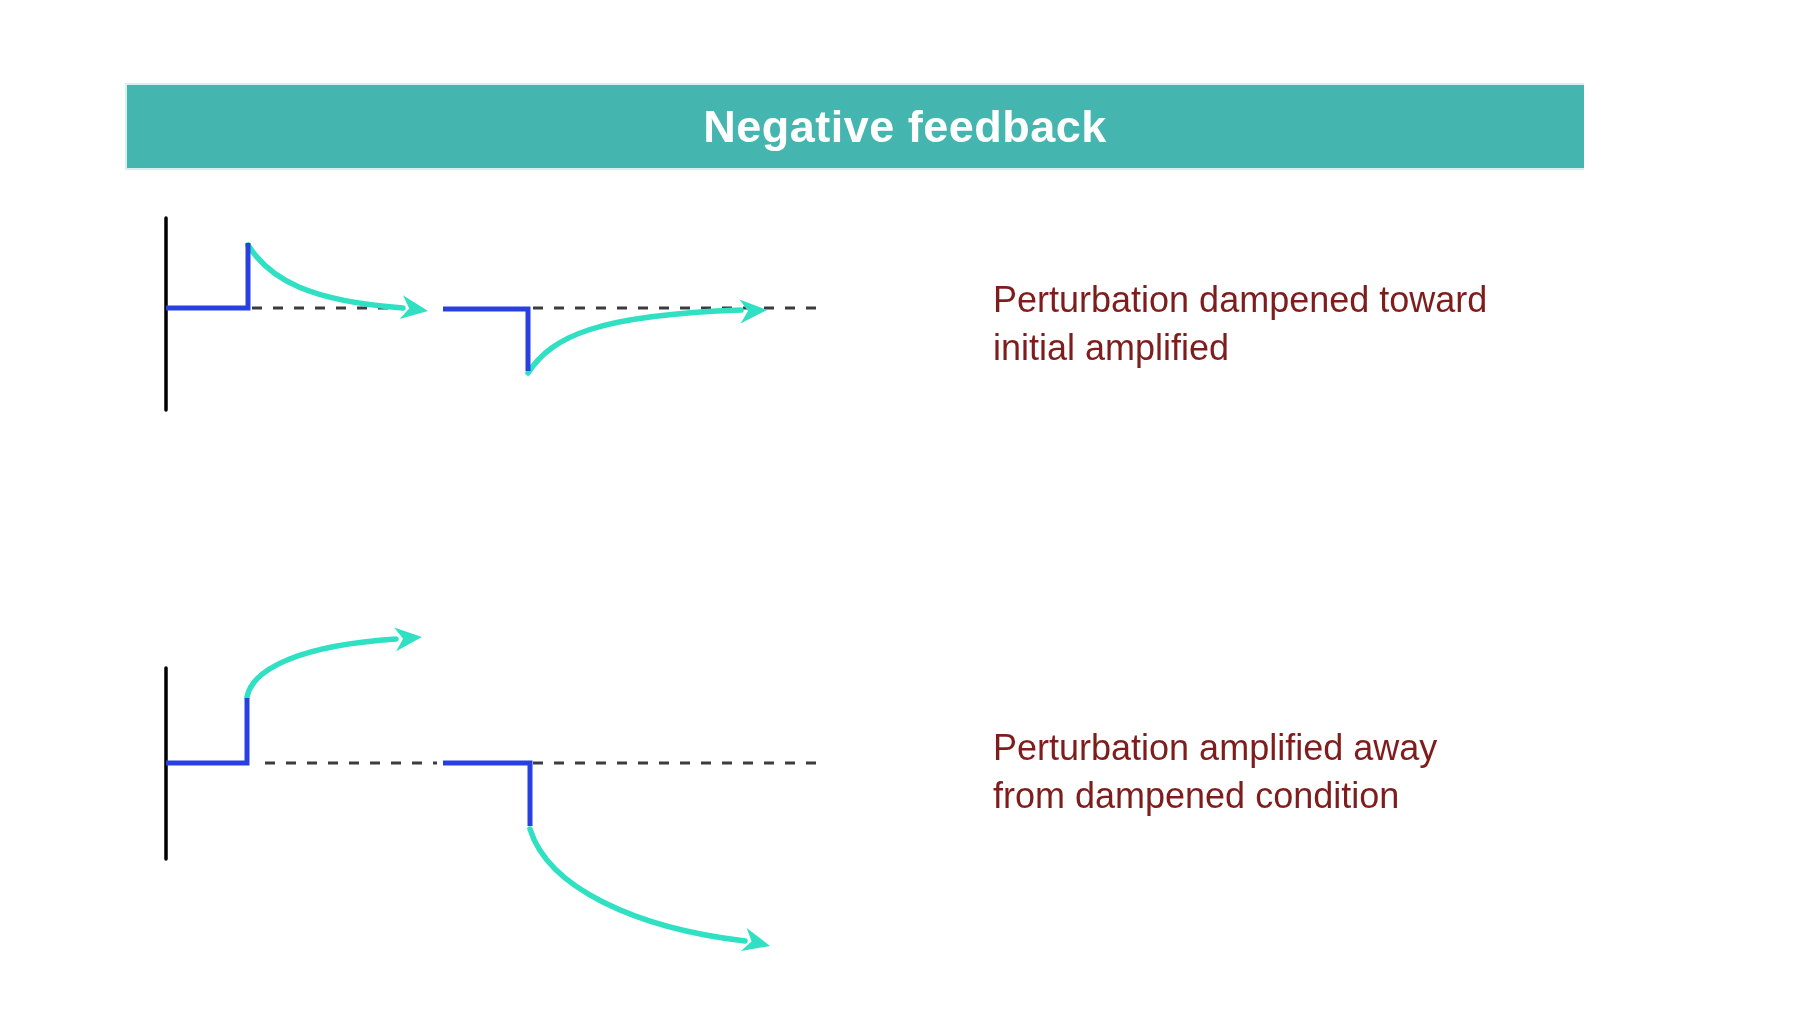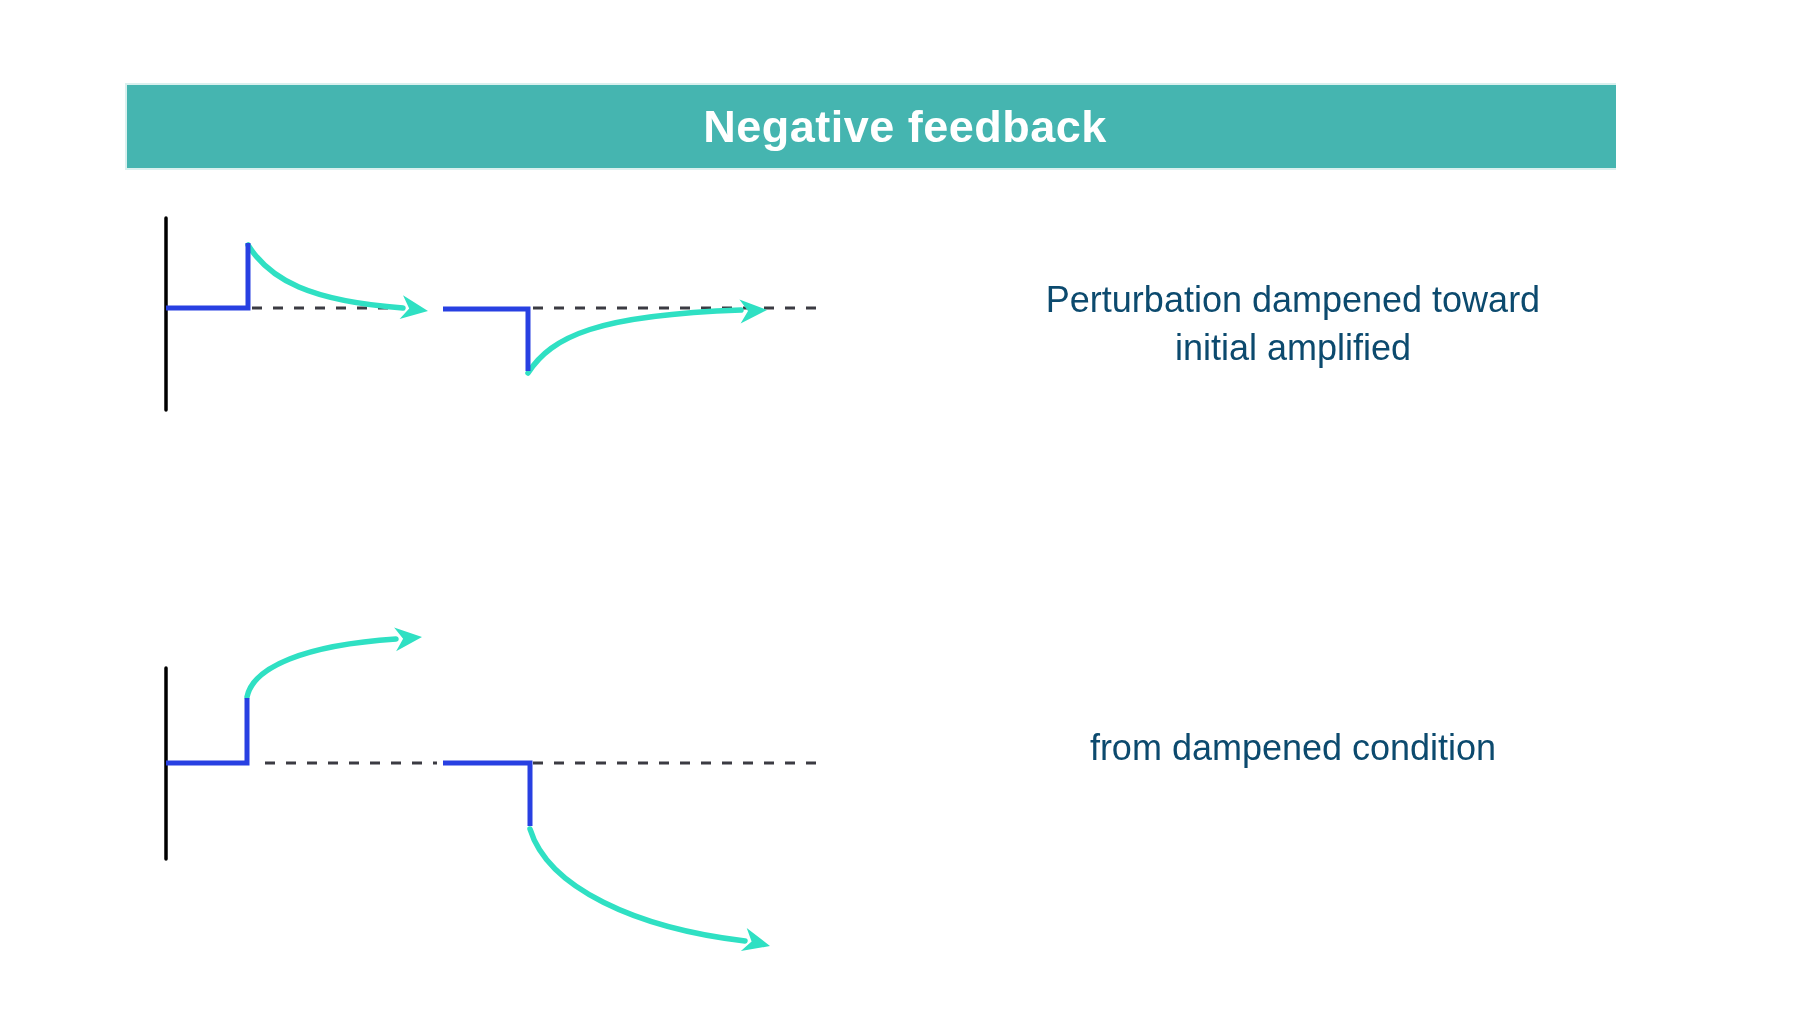--- a/index.html
+++ b/index.html
@@ -3,21 +3,20 @@
 <meta charset="utf-8">
 <style>
   html, body { margin: 0; padding: 0; background: #ffffff; }
   .canvas {
     position: relative;
     width: 1584px;
     height: 1013px;
     background: #ffffff;
     overflow: hidden;
     font-family: "Liberation Sans", sans-serif;
-    padding-left: 32px;
   }
   .fig {
     position: absolute;
     left: 0; top: 0;
     width: 1800px; height: 1013px;
   }
   .axis   { stroke-width: 3.5; stroke-linecap: round; fill: none; }
   .dash   { stroke-width: 3;  stroke-dasharray: 10 11; fill: none; }
   .step   { stroke-width: 5;  fill: none; stroke-linecap: butt; stroke-linejoin: miter; }
   .curve  { stroke-width: 5.5; fill: none; stroke-linecap: round; }
@@ -35,24 +34,24 @@
     font-size: 45px;
     font-weight: bold;
     letter-spacing: 0.5px;
   }
   .banner-neg { top: 83px;  height: 87px; }
   .banner-pos { top: 462px; height: 90px; }
   .caption {
     position: absolute;
     left: 993px;
     width: 600px;
-    text-align: center;
+    text-align: left;
     font-size: 36px;
     line-height: 48px;
-    color: #0c4a6e;
+    color: #7f1d1d;
   }
   .caption-neg { top: 276px; }
   .caption-pos { top: 724px; }
   .cap-line { display: block; }
 </style>
 </head>
 <body>
 
 <div class="canvas">
 
@@ -87,16 +86,17 @@
     <span>Negative feedback</span>
   </div>
 
   <div class="caption caption-neg">
     <span class="cap-line">Perturbation dampened toward</span>
     <span class="cap-line">initial amplified</span>
   </div>
 
 
   <div class="caption caption-pos">
+    <span class="cap-line">Perturbation amplified away</span>
     <span class="cap-line">from dampened condition</span>
   </div>
 
 </div>
 
 </body></html>

